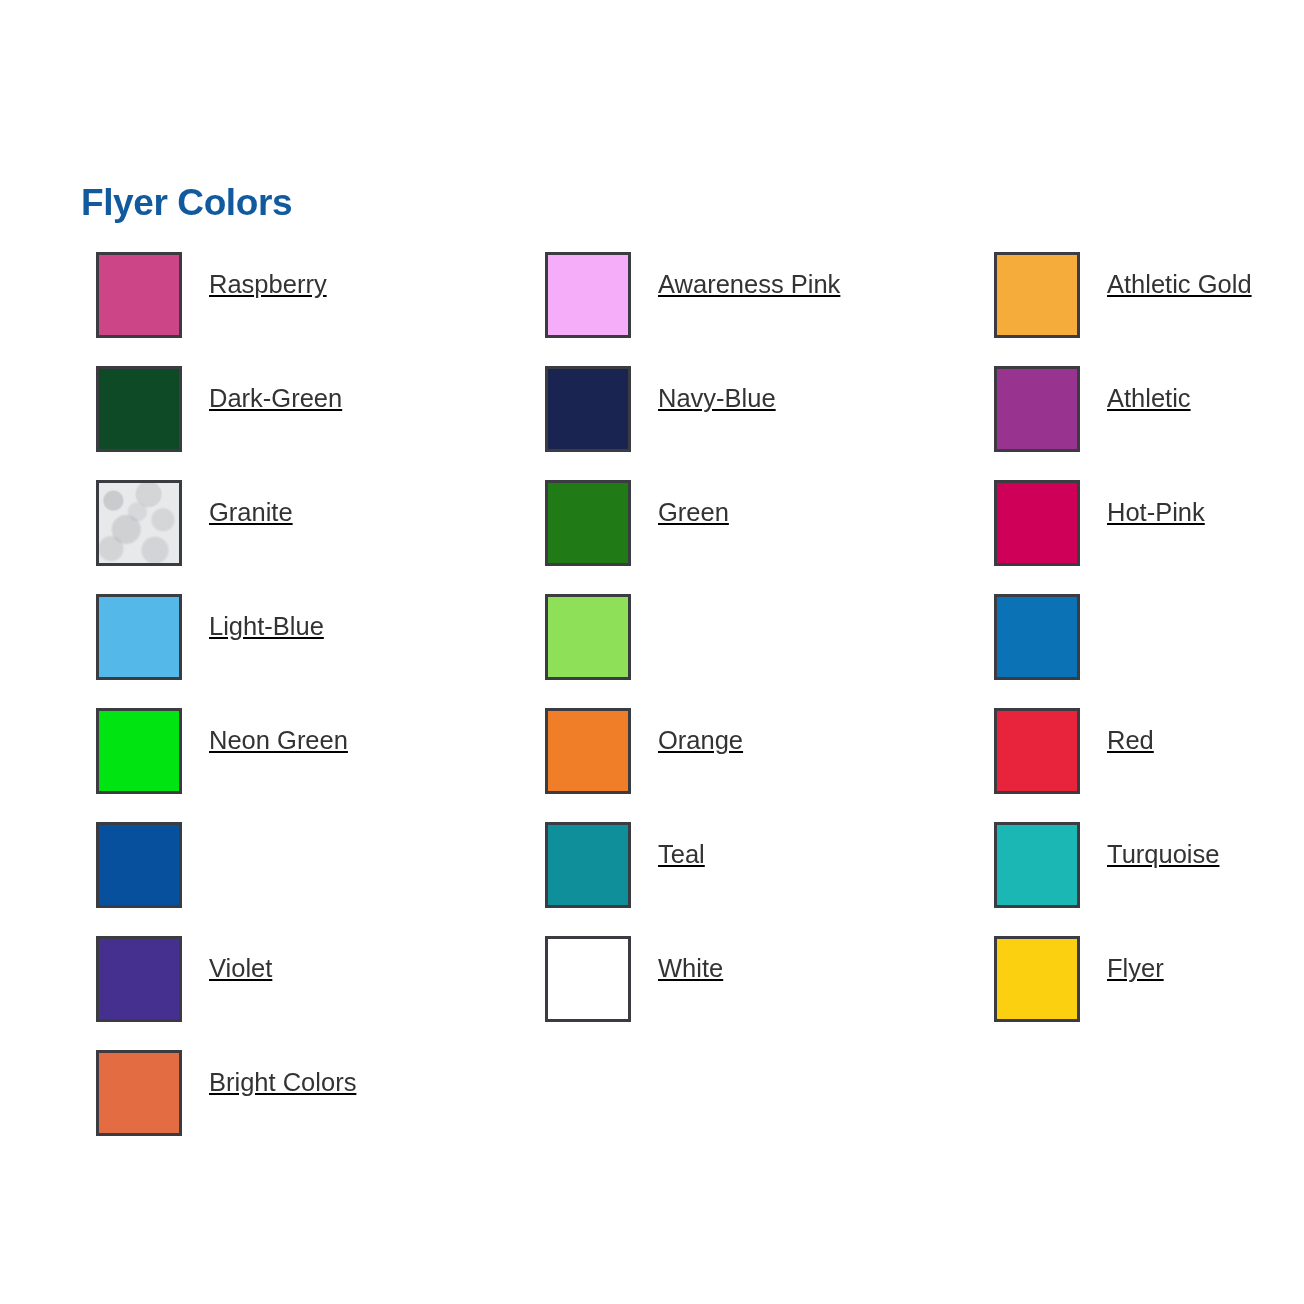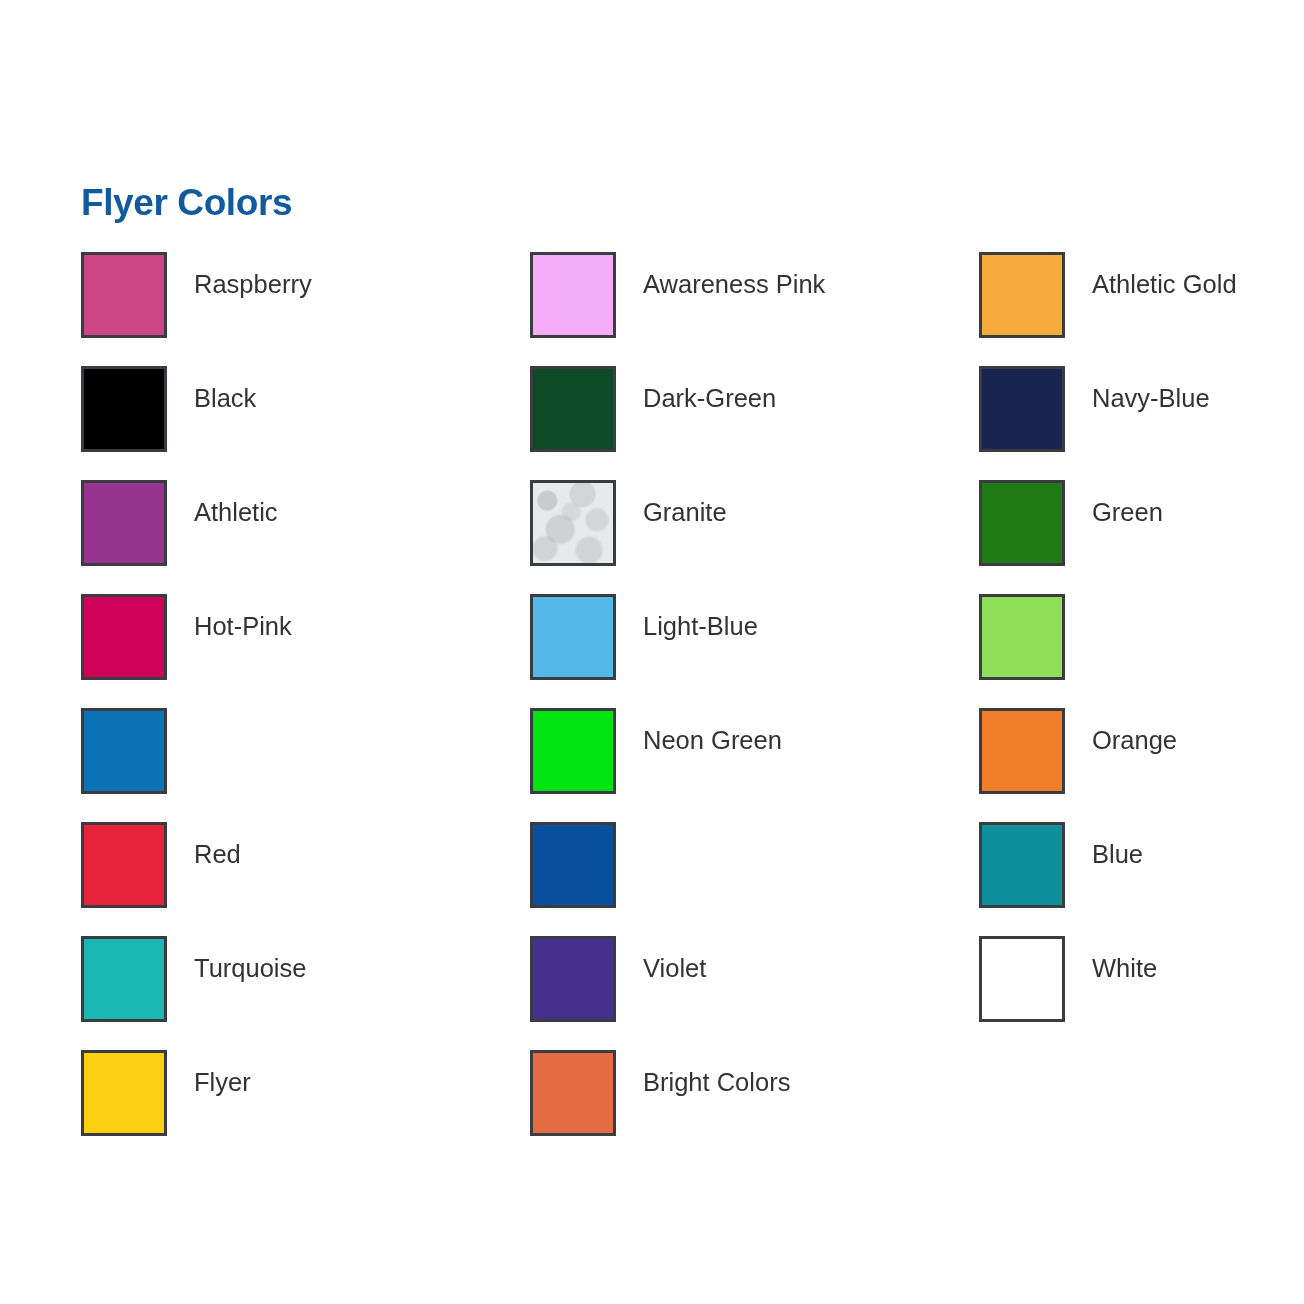--- a/index.html
+++ b/index.html
@@ -29,26 +29,27 @@
     font-size: 37px;
     font-weight: bold;
     letter-spacing: -0.4px;
     color: #115A9E;
     line-height: 1.1;
     white-space: nowrap;
   }
 
   #swatch-grid {
     position: absolute;
-    left: 81px;
+    left: 96px;
     top: 252px;
     width: 1160px;
     display: grid;
     grid-template-columns: 449px 449px 262px;
     grid-auto-rows: 114px;
+    text-decoration: underline;
   }
 
   .swatch-item {
     display: flex;
     align-items: flex-start;
     height: 114px;
   }
 
   .swatch-chip {
     flex: 0 0 auto;
@@ -94,24 +95,20 @@
       </div>
       <div class="swatch-item">
         <div class="swatch-chip" style="background-color: rgb(245, 173, 249); border-color: rgb(59, 59, 66);"></div>
         <div class="swatch-label">Awareness Pink</div>
       </div>
       <div class="swatch-item">
         <div class="swatch-chip" style="background-color: rgb(245, 172, 58); border-color: rgb(59, 59, 66);"></div>
         <div class="swatch-label">Athletic Gold</div>
       </div>
       <div class="swatch-item">
-        <div class="swatch-chip" style="background-color: rgb(0, 0, 0); border-color: rgb(59, 59, 66);"></div>
-        <div class="swatch-label">Black</div>
-      </div>
-      <div class="swatch-item">
         <div class="swatch-chip" style="background-color: rgb(14, 74, 38); border-color: rgb(59, 59, 66);"></div>
         <div class="swatch-label">Dark-Green</div>
       </div>
       <div class="swatch-item">
         <div class="swatch-chip" style="background-color: rgb(26, 36, 81); border-color: rgb(59, 59, 66);"></div>
         <div class="swatch-label">Navy-Blue</div>
       </div>
       <div class="swatch-item">
         <div class="swatch-chip" style="background-color: rgb(152, 51, 143); border-color: rgb(59, 59, 66);"></div>
         <div class="swatch-label">Athletic</div>
@@ -148,21 +145,21 @@
       </div>
       <div class="swatch-item">
         <div class="swatch-chip" style="background-color: rgb(232, 36, 60); border-color: rgb(59, 59, 66);"></div>
         <div class="swatch-label">Red</div>
       </div>
       <div class="swatch-item">
         <div class="swatch-chip" style="background-color: rgb(6, 80, 158); border-color: rgb(59, 59, 66);"></div>
       </div>
       <div class="swatch-item">
         <div class="swatch-chip" style="background-color: rgb(14, 143, 154); border-color: rgb(59, 59, 66);"></div>
-        <div class="swatch-label">Blue</div>
+        <div class="swatch-label">Teal</div>
       </div>
       <div class="swatch-item">
         <div class="swatch-chip" style="background-color: rgb(27, 183, 181); border-color: rgb(59, 59, 66);"></div>
         <div class="swatch-label">Turquoise</div>
       </div>
       <div class="swatch-item">
         <div class="swatch-chip" style="background-color: rgb(70, 48, 143); border-color: rgb(59, 59, 66);"></div>
         <div class="swatch-label">Violet</div>
       </div>
       <div class="swatch-item">

